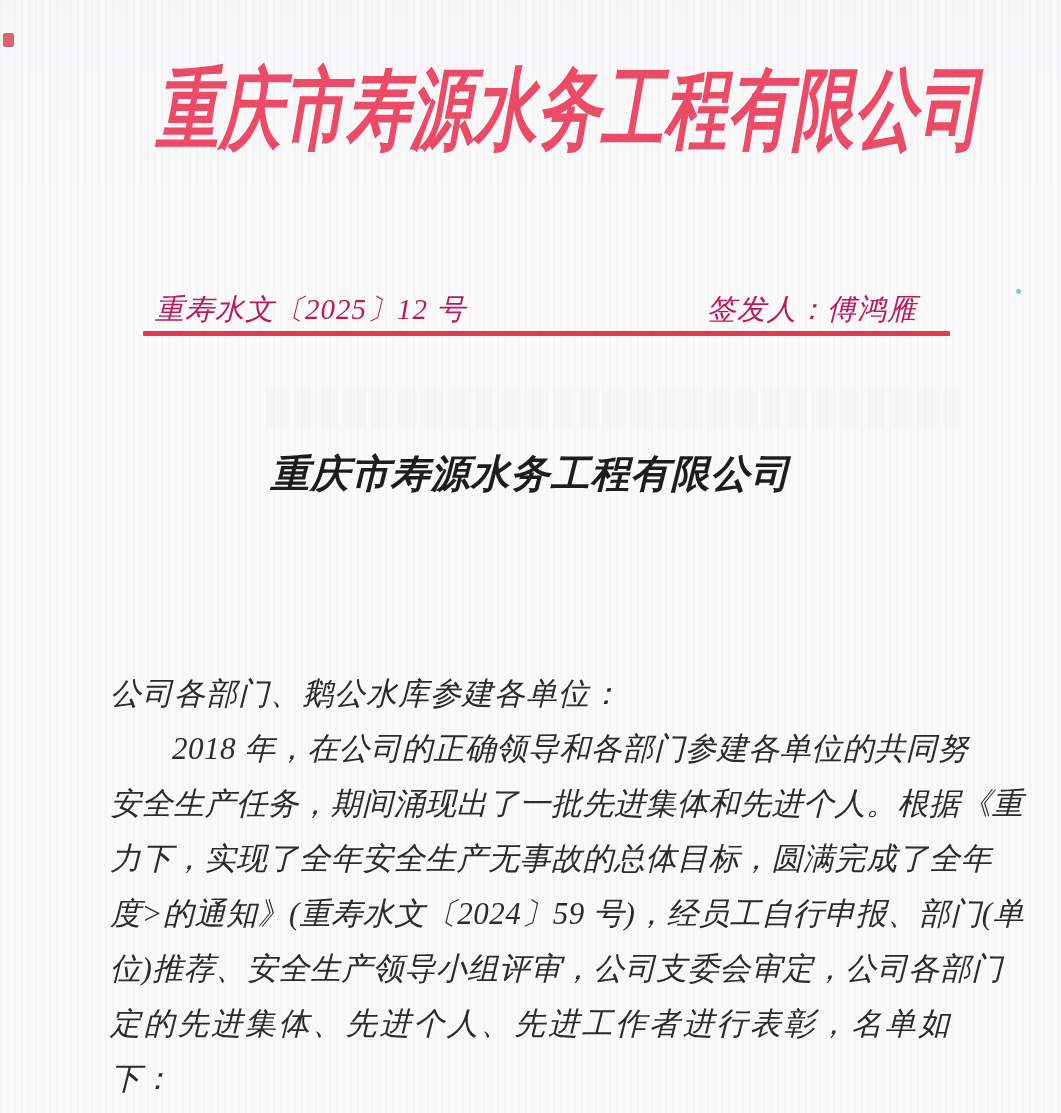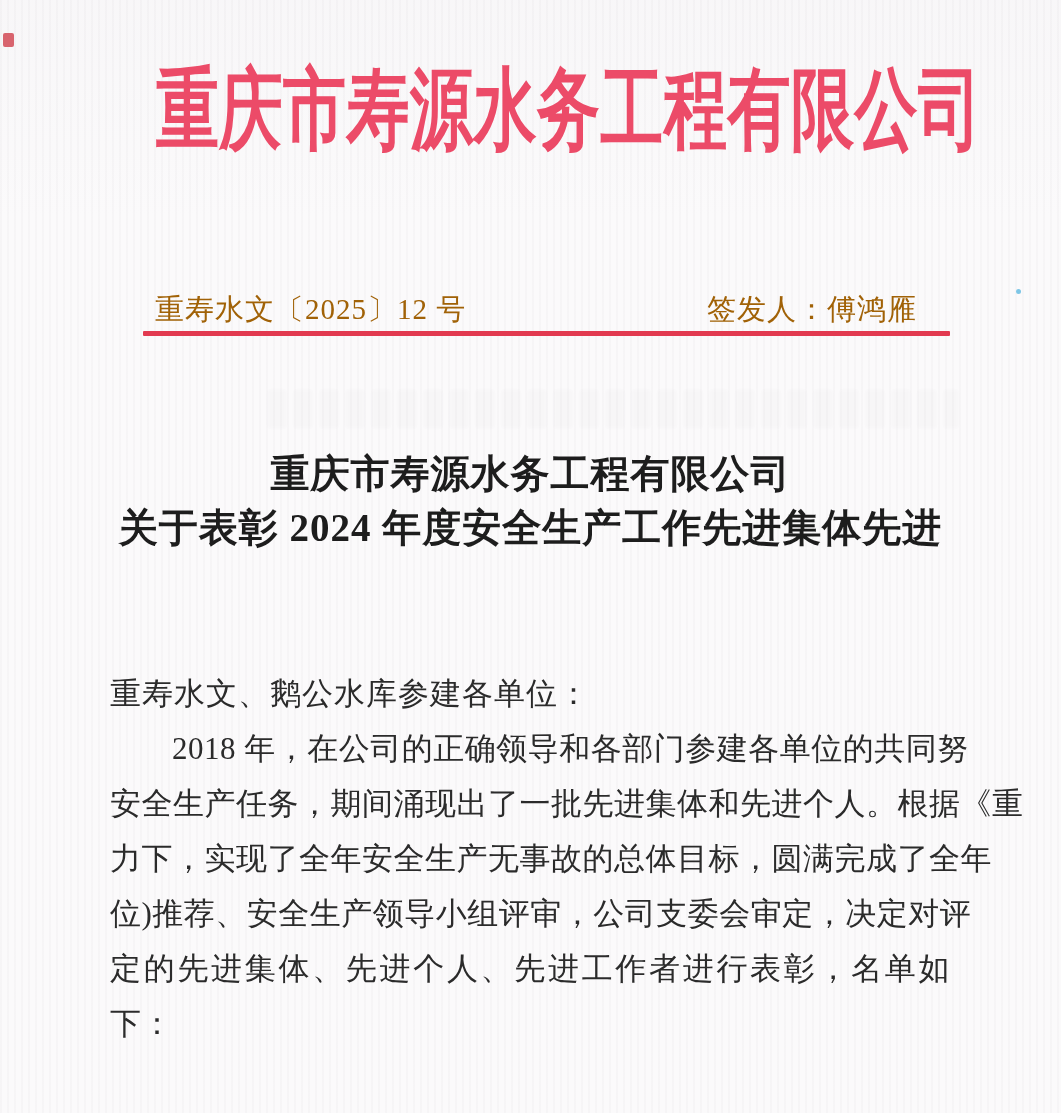--- a/index.html
+++ b/index.html
@@ -5,20 +5,21 @@
   html,body{margin:0;padding:0;}
   body{
     width:1061px;height:1113px;
     font-family:"Liberation Serif","DejaVu Serif",serif;
     background:#f7f6f8;
   }
   .page{
     position:relative;width:1061px;height:1113px;overflow:hidden;
     background:#fbfafb;
     color:#2d2d2d;
+    font-style:italic;
   }
   
   .paper-texture{
     position:absolute;inset:0;pointer-events:none;
     background:
       repeating-linear-gradient(90deg, rgba(120,110,120,.035) 0 2px, rgba(255,255,255,0) 2px 7px),
       linear-gradient(180deg, rgba(200,195,205,.06), rgba(255,255,255,0) 220px);
   }
   
   .speck-red{
@@ -34,21 +35,21 @@
     position:absolute;left:156px;top:56px;width:830px;height:110px;
     font-weight:700;
     font-size:63px;line-height:76px;letter-spacing:0.5px;
     transform:scaleY(1.42);transform-origin:top left;
     color:#ec4b68;
     white-space:nowrap;
   }
   
   .docinfo{
     position:absolute;left:0;top:291px;width:1061px;height:36px;
-    font-size:29px;line-height:36px;color:#a16207;
+    font-size:29px;line-height:36px;color:#be185d;
   }
   .doc-number{position:absolute;left:155px;top:0;letter-spacing:1px;}
   .signer{position:absolute;left:707px;top:0;letter-spacing:1px;text-align:right;}
   .red-rule{
     position:absolute;left:143px;top:331px;width:807px;height:5px;
     background:#e23a50;border-radius:1px;
   }
   
   .showthrough{
     position:absolute;left:268px;top:390px;width:690px;height:38px;
@@ -94,25 +95,25 @@
     <span class="doc-number">重寿水文〔2025〕12 号</span>
     <span class="signer">签发人：傅鸿雁</span>
   </div>
 
   <div class="red-rule"></div>
 
   <div class="showthrough"></div>
 
   <div class="doc-title">
     <div>重庆市寿源水务工程有限公司</div>
-    <div>关于表彰 2024 年度安全生产工作先进集体先进</div>
   </div>
 
   <div class="body-text">
-    <div class="salutation">重寿水文、鹅公水库参建各单位：</div>
+    <div class="salutation">公司各部门、鹅公水库参建各单位：</div>
     <div class="para-line first">2018 年，在公司的正确领导和各部门参建各单位的共同努</div>
     <div class="para-line">安全生产任务，期间涌现出了一批先进集体和先进个人。根据《重</div>
     <div class="para-line">力下，实现了全年安全生产无事故的总体目标，圆满完成了全年</div>
-    <div class="para-line">位)推荐、安全生产领导小组评审，公司支委会审定，决定对评</div>
+    <div class="para-line">度&gt;的通知》(重寿水文〔2024〕59 号)，经员工自行申报、部门(单</div>
+    <div class="para-line">位)推荐、安全生产领导小组评审，公司支委会审定，公司各部门</div>
     <div class="para-line last">定的先进集体、先进个人、先进工作者进行表彰，名单如下：</div>
   </div>
 
 </div>
 
 </body></html>

